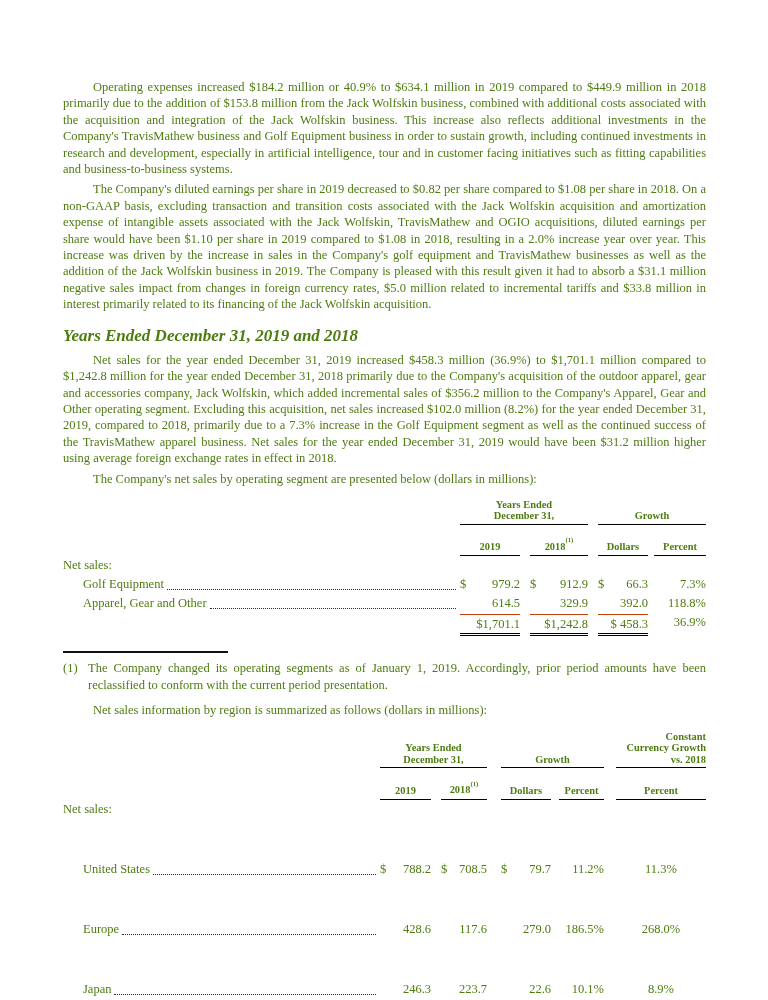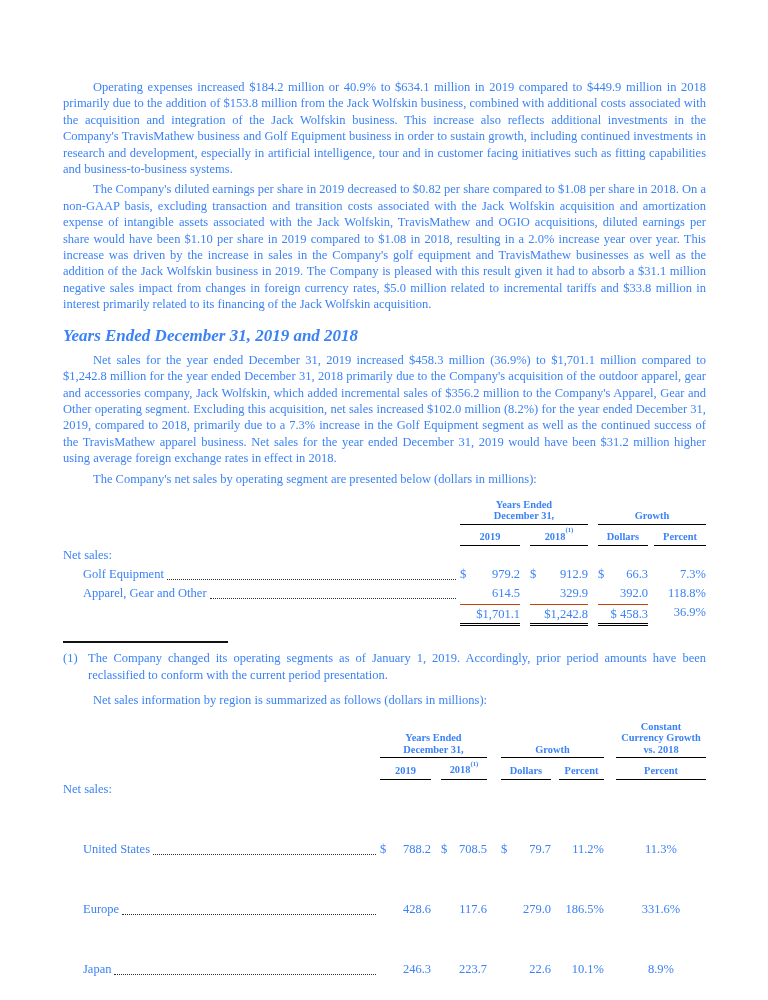--- a/index.html
+++ b/index.html
@@ -1,39 +1,39 @@
 <!DOCTYPE html>
 <html><head>
 <meta charset="utf-8">
 <style>
   html, body { margin:0; padding:0; background:#ffffff; }
   .page {
     position:relative;
     width:768px; height:1000px;
     background:#ffffff;
     font-family:"Liberation Serif", "DejaVu Serif", serif;
-    color:#3b82f6;
+    color:#4d7c0f;
     overflow:hidden;
   }
   .content { position:absolute; left:63px; top:79px; width:643px; }
 
   p.body {
     font-size:12.5px; line-height:16.4px;
     text-align:justify; text-indent:30px;
     margin:0 0 4px 0;
   }
   h3.section-heading {
     font-size:17px; font-weight:bold; font-style:italic;
     margin:13px 0 6px 0;
   }
 
   
   .fintable { margin-top:12px; font-size:12.5px; }
   .hd-groups { display:flex; align-items:flex-end; font-weight:bold; font-size:10.4px; line-height:11.5px; text-align:center; }
-  .hd-cols   { display:flex; align-items:flex-end; font-weight:bold; font-size:10.4px; line-height:12px; text-align:center; margin-top:3px; }
+  .hd-cols   { display:flex; align-items:flex-end; font-weight:bold; font-size:10.4px; line-height:12px; text-align:center; margin-top:13px; }
   .sp-label  { flex:1; }
   .grp { border-bottom:1.2px solid #000; padding-bottom:2px; }
   .thc { border-bottom:1.2px solid #000; padding-bottom:2px; }
   sup.fnref { font-size:6.8px; position:relative; top:-3.5px; font-weight:bold; }
 
   .trow { display:flex; line-height:19px; }
   .t2 .trow { line-height:20px;margin-top:40px; }
   .trow-section { line-height:19px; }
   .tlabel { flex:1; display:flex; }
   .tlabel .lbl { white-space:nowrap; padding-left:20px; }
@@ -54,21 +54,21 @@
   .t1 .g2 { width:108px; margin-left:10px; }
 
   
   .t2 .c1 { width:51px; }
   .t2 .c2 { width:46px; margin-left:10px; }
   .t2 .c3 { width:50px; margin-left:14px; }
   .t2 .c4 { width:45px; margin-left:8px; }
   .t2 .c5 { width:90px; margin-left:12px; }
   .t2 .g1 { width:107px; }
   .t2 .g2 { width:103px; margin-left:14px; }
-  .t2 .g3 { width:90px;  margin-left:12px; }
+  .t2 .g3 { width:90px;  margin-left:12px;text-align:right; }
 
   .fn-divider { width:165px; border-top:2px solid #111; margin:15px 0 7px 0; }
   .fn-divider.last { margin-top:12px; }
   .footnote { display:flex; font-size:12.5px; line-height:16.4px; margin-bottom:9px; }
   .fn-marker { width:25px; flex:0 0 25px; }
   .fn-text { flex:1; text-align:justify; }
 
   .page-number {
     position:absolute; left:0; right:0; bottom:47px;
     text-align:center; font-size:12px;
@@ -245,21 +245,21 @@
             <span>117.6</span>
           </div>
         <div class="tc c3">
             <span></span>
             <span>279.0</span>
           </div>
         <div class="tc c4 pct">
             <span>186.5%</span>
           </div>
         <div class="tc c5 ctr">
-            <span>331.6%</span>
+            <span>268.0%</span>
           </div>
       </div>
 
       <div class="trow">
         <div class="tlabel">
             <span class="lbl">Japan</span>
             <span class="dots"></span>
           </div>
         <div class="tc c1">
             <span></span>

